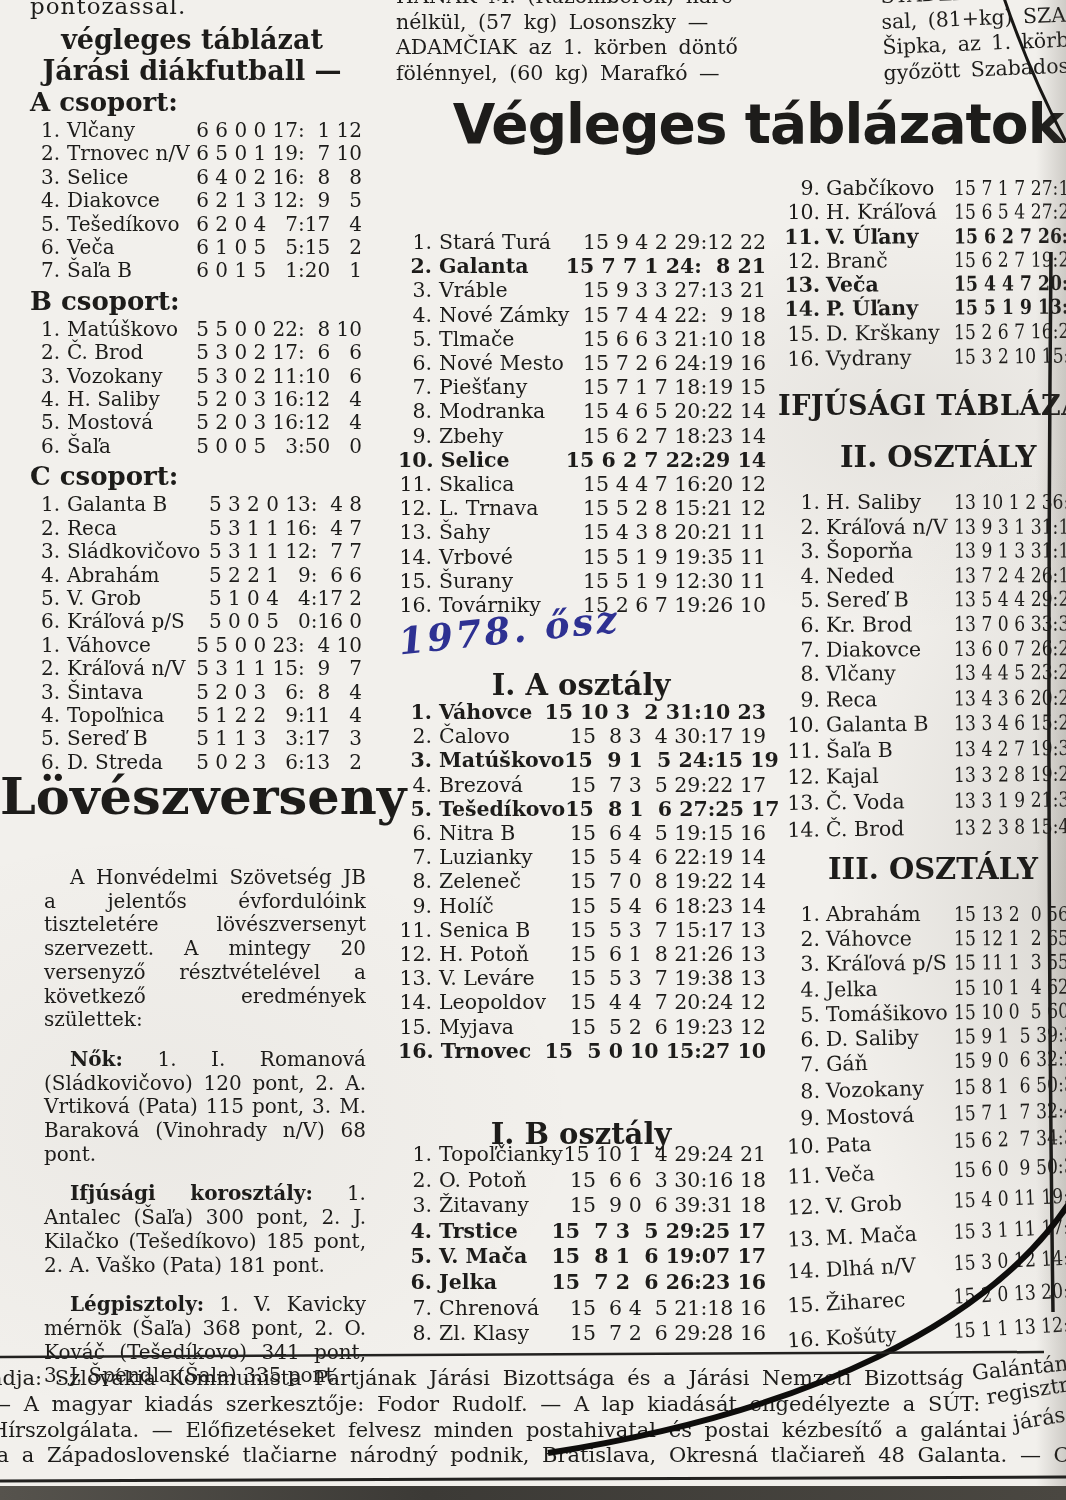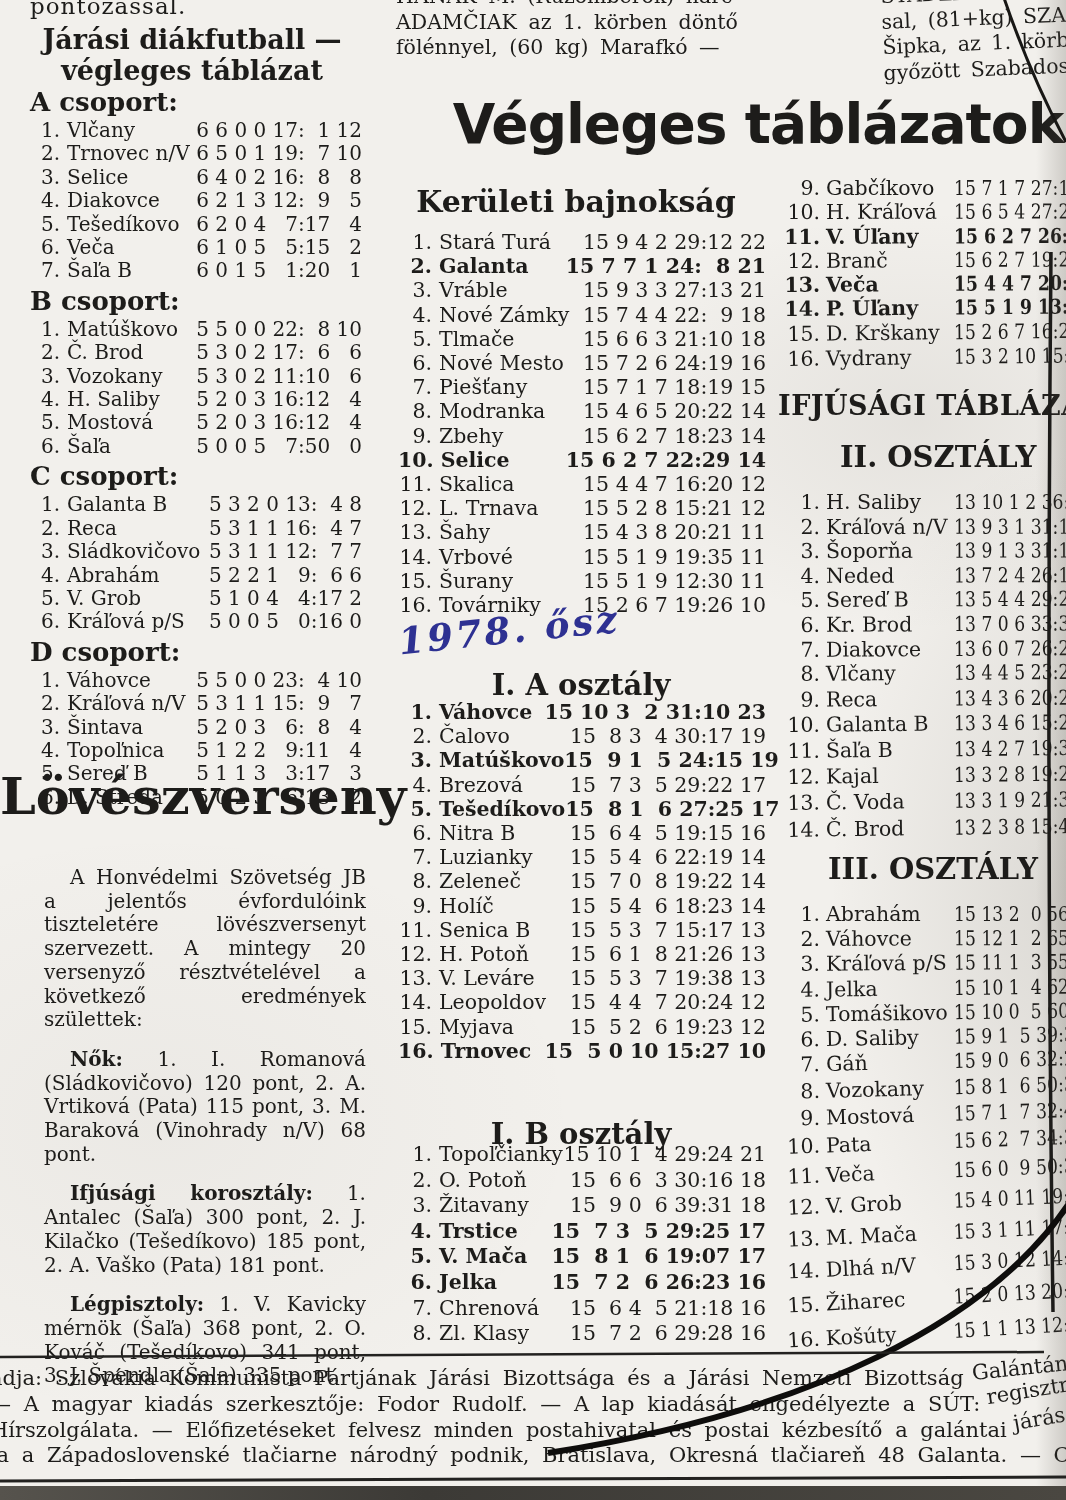--- a/index.html
+++ b/index.html
@@ -73,36 +73,37 @@
 </head>
 <body>
 
 <div id="page">
 
   <div id="frag-pont">pontozással.</div>
 
   <div id="midart"></div>
   <div id="midart-real" style="position:absolute;left:396px;top:-16px;width:378px;font-size:20.5px;line-height:25.5px;word-spacing:5px;white-space:nowrap;">
     <div>HANÁK M. (Ružomberok) harc</div>
+    <div>nélkül, (57 kg) Losonszky —</div>
     <div>ADAMČIAK az 1. körben döntő</div>
     <div>fölénnyel, (60 kg) Marafkó —</div>
   </div>
 
   <div id="rightart">
     <div>STADLER az 1. körben felad</div>
     <div>sal, (81+kg) SZABADOS</div>
     <div>Šipka, az 1. körben feladás</div>
     <div>győzött Szabados.</div>
   </div>
 
   <div id="headline">Végleges táblázatok</div>
 
   <div id="lheading">
+    <div>végleges táblázat</div>
     <div>Járási diákfutball —</div>
-    <div>végleges táblázat</div>
   </div>
 
   <div id="groups">
     <div class="glabel">A csoport:</div>
     <div class="lrows">
 
     <div class="trow"><span class="num">1.</span><span class="tname">Vlčany</span><span class="tval">6 6 0 0 17:  1 12</span></div>
         <div class="trow"><span class="num">2.</span><span class="tname">Trnovec n/V</span><span class="tval">6 5 0 1 19:  7 10</span></div>
         <div class="trow"><span class="num">3.</span><span class="tname">Selice</span><span class="tval">6 4 0 2 16:  8   8</span></div>
         <div class="trow"><span class="num">4.</span><span class="tname">Diakovce</span><span class="tval">6 2 1 3 12:  9   5</span></div>
@@ -111,54 +112,52 @@
         <div class="trow"><span class="num">7.</span><span class="tname">Šaľa B</span><span class="tval">6 0 1 5   1:20   1</span></div>
       </div>
     <div class="glabel">B csoport:</div>
     <div class="lrows">
 
     <div class="trow"><span class="num">1.</span><span class="tname">Matúškovo</span><span class="tval">5 5 0 0 22:  8 10</span></div>
         <div class="trow"><span class="num">2.</span><span class="tname">Č. Brod</span><span class="tval">5 3 0 2 17:  6   6</span></div>
         <div class="trow"><span class="num">3.</span><span class="tname">Vozokany</span><span class="tval">5 3 0 2 11:10   6</span></div>
         <div class="trow"><span class="num">4.</span><span class="tname">H. Saliby</span><span class="tval">5 2 0 3 16:12   4</span></div>
         <div class="trow"><span class="num">5.</span><span class="tname">Mostová</span><span class="tval">5 2 0 3 16:12   4</span></div>
-        <div class="trow"><span class="num">6.</span><span class="tname">Šaľa</span><span class="tval">5 0 0 5   7:50   0</span></div>
+        <div class="trow"><span class="num">6.</span><span class="tname">Šaľa</span><span class="tval">5 0 0 5   3:50   0</span></div>
       </div>
     <div class="glabel">C csoport:</div>
     <div class="lrows">
 
     <div class="trow"><span class="num">1.</span><span class="tname">Galanta B</span><span class="tval">5 3 2 0 13:  4 8</span></div>
         <div class="trow"><span class="num">2.</span><span class="tname">Reca</span><span class="tval">5 3 1 1 16:  4 7</span></div>
         <div class="trow"><span class="num">3.</span><span class="tname">Sládkovičovo</span><span class="tval">5 3 1 1 12:  7 7</span></div>
         <div class="trow"><span class="num">4.</span><span class="tname">Abrahám</span><span class="tval">5 2 2 1   9:  6 6</span></div>
         <div class="trow"><span class="num">5.</span><span class="tname">V. Grob</span><span class="tval">5 1 0 4   4:17 2</span></div>
         <div class="trow"><span class="num">6.</span><span class="tname">Kráľová p/S</span><span class="tval">5 0 0 5   0:16 0</span></div>
       </div>
-    <div class="glabel">D csoport:</div>
     <div class="lrows">
 
     <div class="trow"><span class="num">1.</span><span class="tname">Váhovce</span><span class="tval">5 5 0 0 23:  4 10</span></div>
         <div class="trow"><span class="num">2.</span><span class="tname">Kráľová n/V</span><span class="tval">5 3 1 1 15:  9   7</span></div>
         <div class="trow"><span class="num">3.</span><span class="tname">Šintava</span><span class="tval">5 2 0 3   6:  8   4</span></div>
         <div class="trow"><span class="num">4.</span><span class="tname">Topoľnica</span><span class="tval">5 1 2 2   9:11   4</span></div>
         <div class="trow"><span class="num">5.</span><span class="tname">Sereď B</span><span class="tval">5 1 1 3   3:17   3</span></div>
         <div class="trow"><span class="num">6.</span><span class="tname">D. Streda</span><span class="tval">5 0 2 3   6:13   2</span></div>
       </div>
   </div>
 
   <div id="lov">Lövészverseny</div>
 
   <div id="article">
     <p><span class="plead"></span><span>A Honvédelmi Szövetség JB a jelentős évfordulóink tiszteletére lövészversenyt szervezett. A mintegy 20 versenyző résztvételével a következő eredmények születtek:</span></p>
     <p><span class="plead">Nők:</span><span> 1. I. Romanová (Sládkovičovo) 120 pont, 2. A. Vrtiková (Pata) 115 pont, 3. M. Baraková (Vinohrady n/V) 68 pont.</span></p>
     <p><span class="plead">Ifjúsági korosztály:</span><span> 1. Antalec (Šaľa) 300 pont, 2. J. Kilačko (Tešedíkovo) 185 pont, 2. A. Vaško (Pata) 181 pont.</span></p>
     <p><span class="plead">Légpisztoly:</span><span> 1. V. Kavicky mérnök (Šaľa) 368 pont, 2. O. Kováč (Tešedíkovo) 341 pont, 3. J. Špendla (Šala) 335 pont.</span></p>
   </div>
 
-  <div id="ktitle">Kerületi bajnokság</div>
   <div id="krows" class="mrows">
 
   <div class="trow"><span class="num">1.</span><span class="tname">Stará Turá</span><span class="tval">15 9 4 2 29:12 22</span></div>
       <div class="trow b"><span class="num">2.</span><span class="tname">Galanta</span><span class="tval">15 7 7 1 24:  8 21</span></div>
       <div class="trow"><span class="num">3.</span><span class="tname">Vráble</span><span class="tval">15 9 3 3 27:13 21</span></div>
       <div class="trow"><span class="num">4.</span><span class="tname">Nové Zámky</span><span class="tval">15 7 4 4 22:  9 18</span></div>
       <div class="trow"><span class="num">5.</span><span class="tname">Tlmače</span><span class="tval">15 6 6 3 21:10 18</span></div>
       <div class="trow"><span class="num">6.</span><span class="tname">Nové Mesto</span><span class="tval">15 7 2 6 24:19 16</span></div>
       <div class="trow"><span class="num">7.</span><span class="tname">Piešťany</span><span class="tval">15 7 1 7 18:19 15</span></div>
       <div class="trow"><span class="num">8.</span><span class="tname">Modranka</span><span class="tval">15 4 6 5 20:22 14</span></div>

